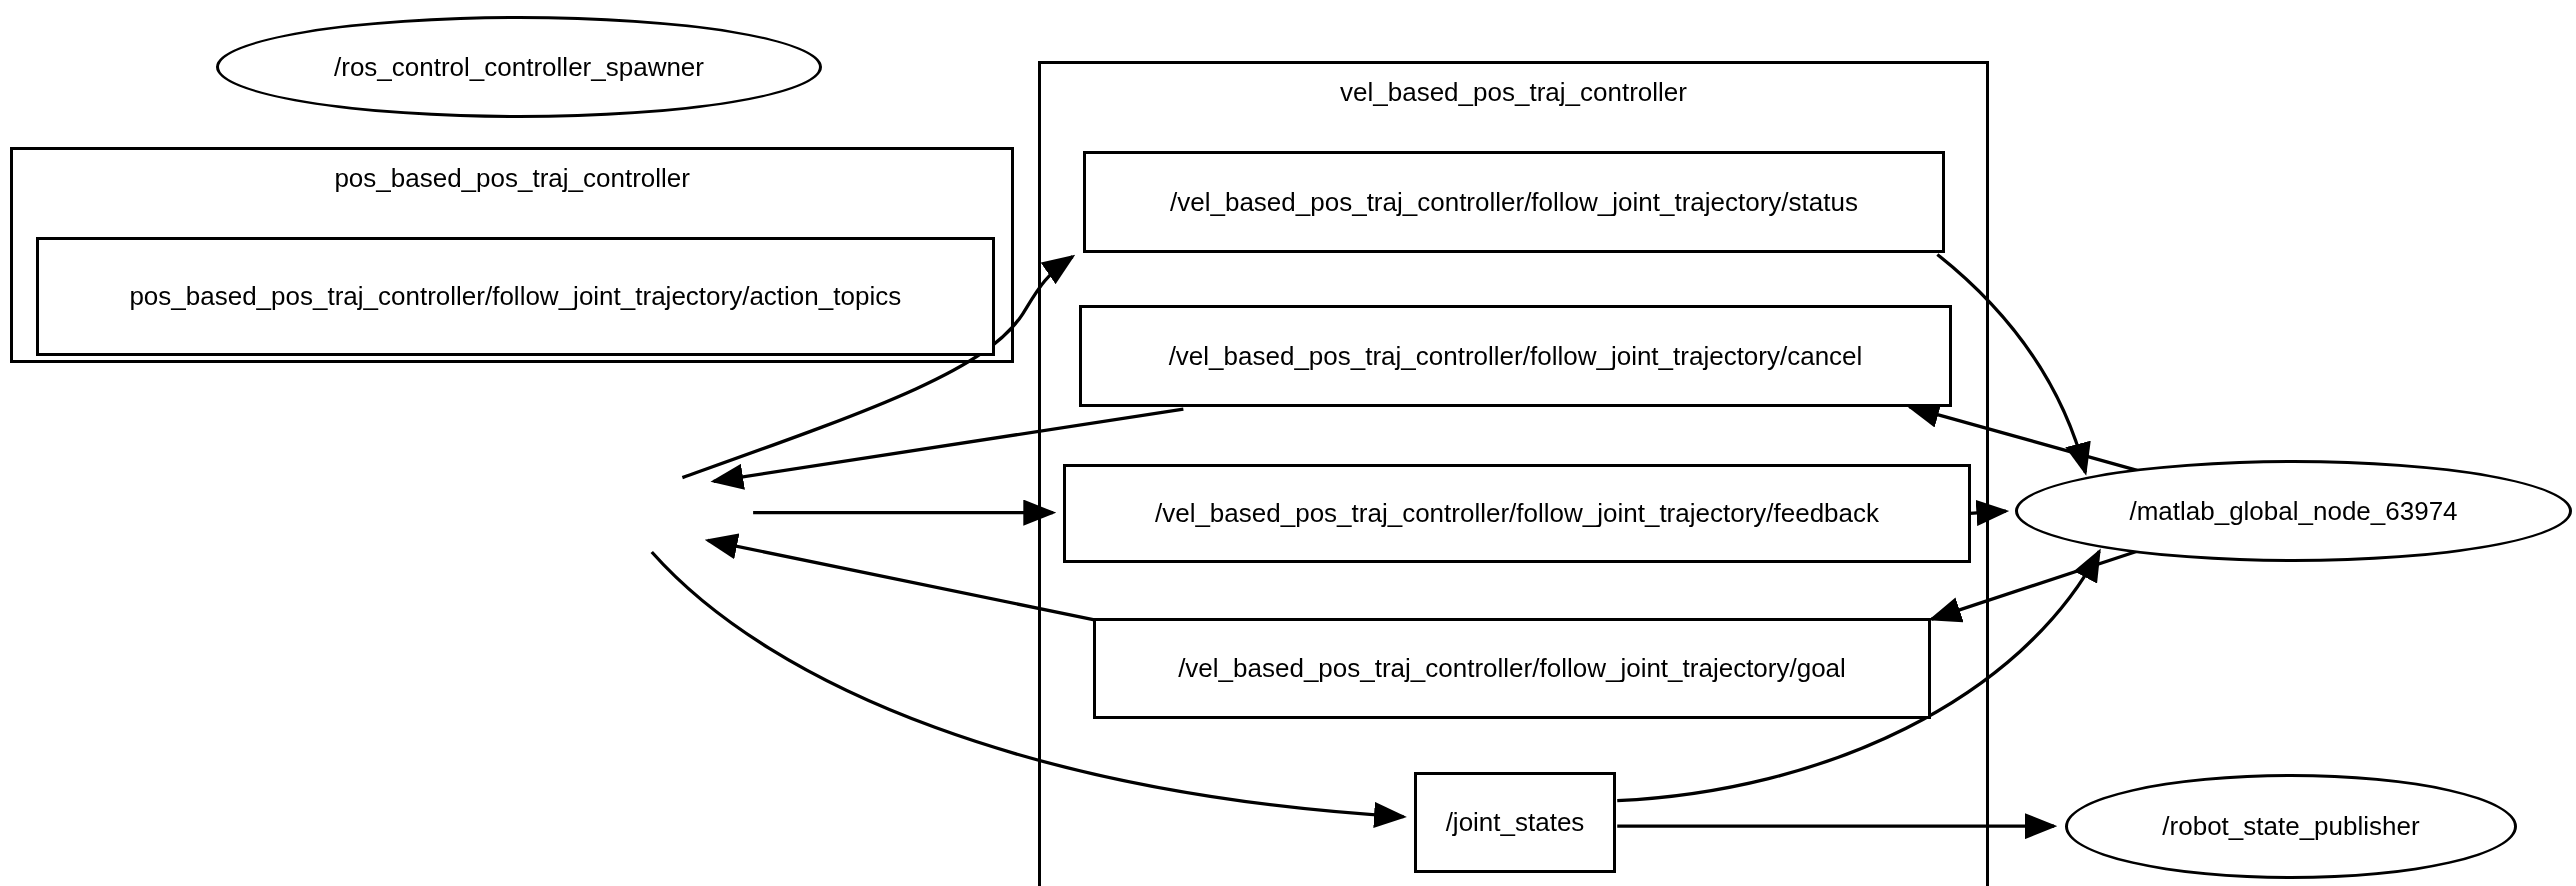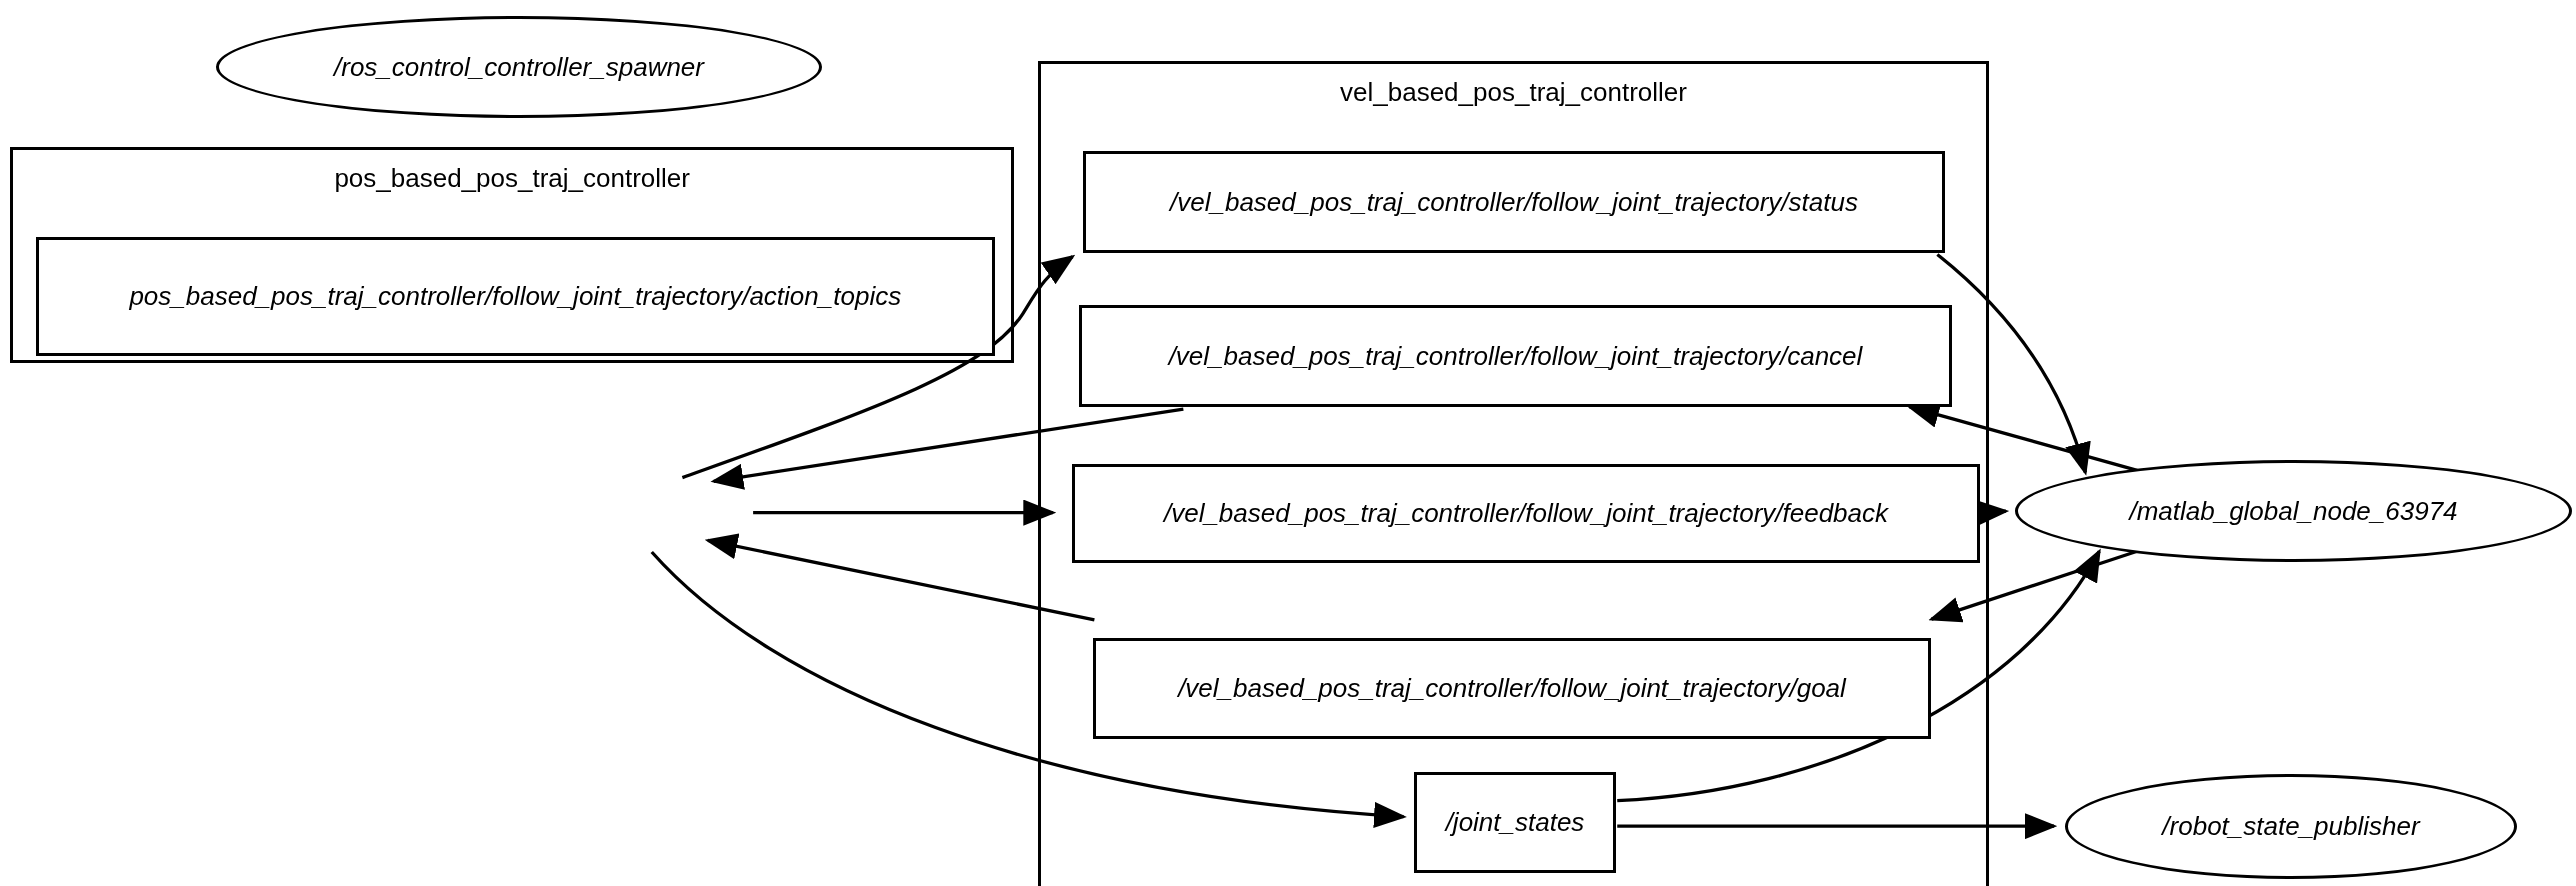--- a/index.html
+++ b/index.html
@@ -10,21 +10,20 @@
     font-family:"Liberation Sans", sans-serif;
     color:#000;
     overflow:hidden;
   }
   .node{
     position:absolute;
     display:flex;align-items:center;justify-content:center;
     font-size:26px;line-height:1.1;white-space:nowrap;
     box-sizing:border-box;
     background:#ffffff;
-    font-style:italic;
   }
   .ellipse{border:3.6px solid #000;border-radius:50%;}
   .tbox{border:3.6px solid #000;}
   .cluster{
     position:absolute;border:3.6px solid #000;box-sizing:border-box;
     background:transparent;
   }
   .cluster-title{
     position:absolute;left:0;right:0;top:13px;
     text-align:center;font-size:26px;white-space:nowrap;
@@ -68,24 +67,24 @@
   </div>
 
   <div class="cluster" style="left:1038px;top:61px;width:951px;height:859px;">
     <div class="cluster-title">vel_based_pos_traj_controller</div>
     <div class="node tbox" style="left:38px;top:241px;width:873px;height:102px;">
       <span>/vel_based_pos_traj_controller/follow_joint_trajectory/cancel</span>
     </div>
     <div class="node tbox" style="left:42px;top:87px;width:862px;height:102px;">
       <span>/vel_based_pos_traj_controller/follow_joint_trajectory/status</span>
     </div>
-    <div class="node tbox" style="left:31px;top:400px;width:908px;height:99px;">
+    <div class="node tbox" style="left:22px;top:400px;width:908px;height:99px;">
       <span>/vel_based_pos_traj_controller/follow_joint_trajectory/feedback</span>
     </div>
-    <div class="node tbox" style="left:52px;top:554px;width:838px;height:101px;margin-top:20px;">
+    <div class="node tbox" style="left:52px;top:554px;width:838px;height:101px;">
       <span>/vel_based_pos_traj_controller/follow_joint_trajectory/goal</span>
     </div>
   </div>
 
 
   <div class="node ellipse" style="left:2015px;top:460px;width:557px;height:102px;">
     <span>/matlab_global_node_63974</span>
   </div>
 
   <div class="node tbox" style="left:1414px;top:772px;width:202px;height:101px;">

